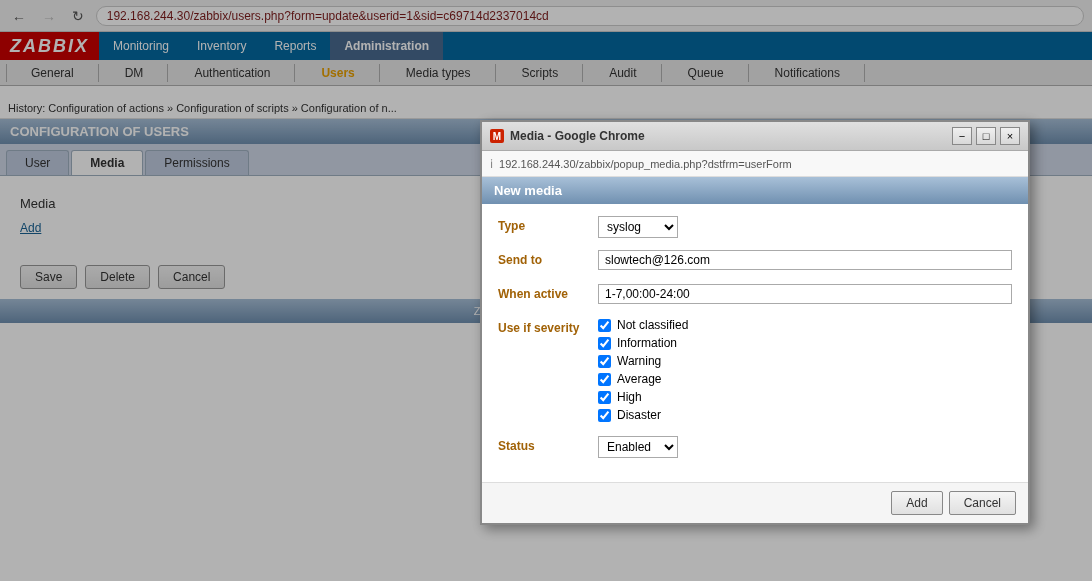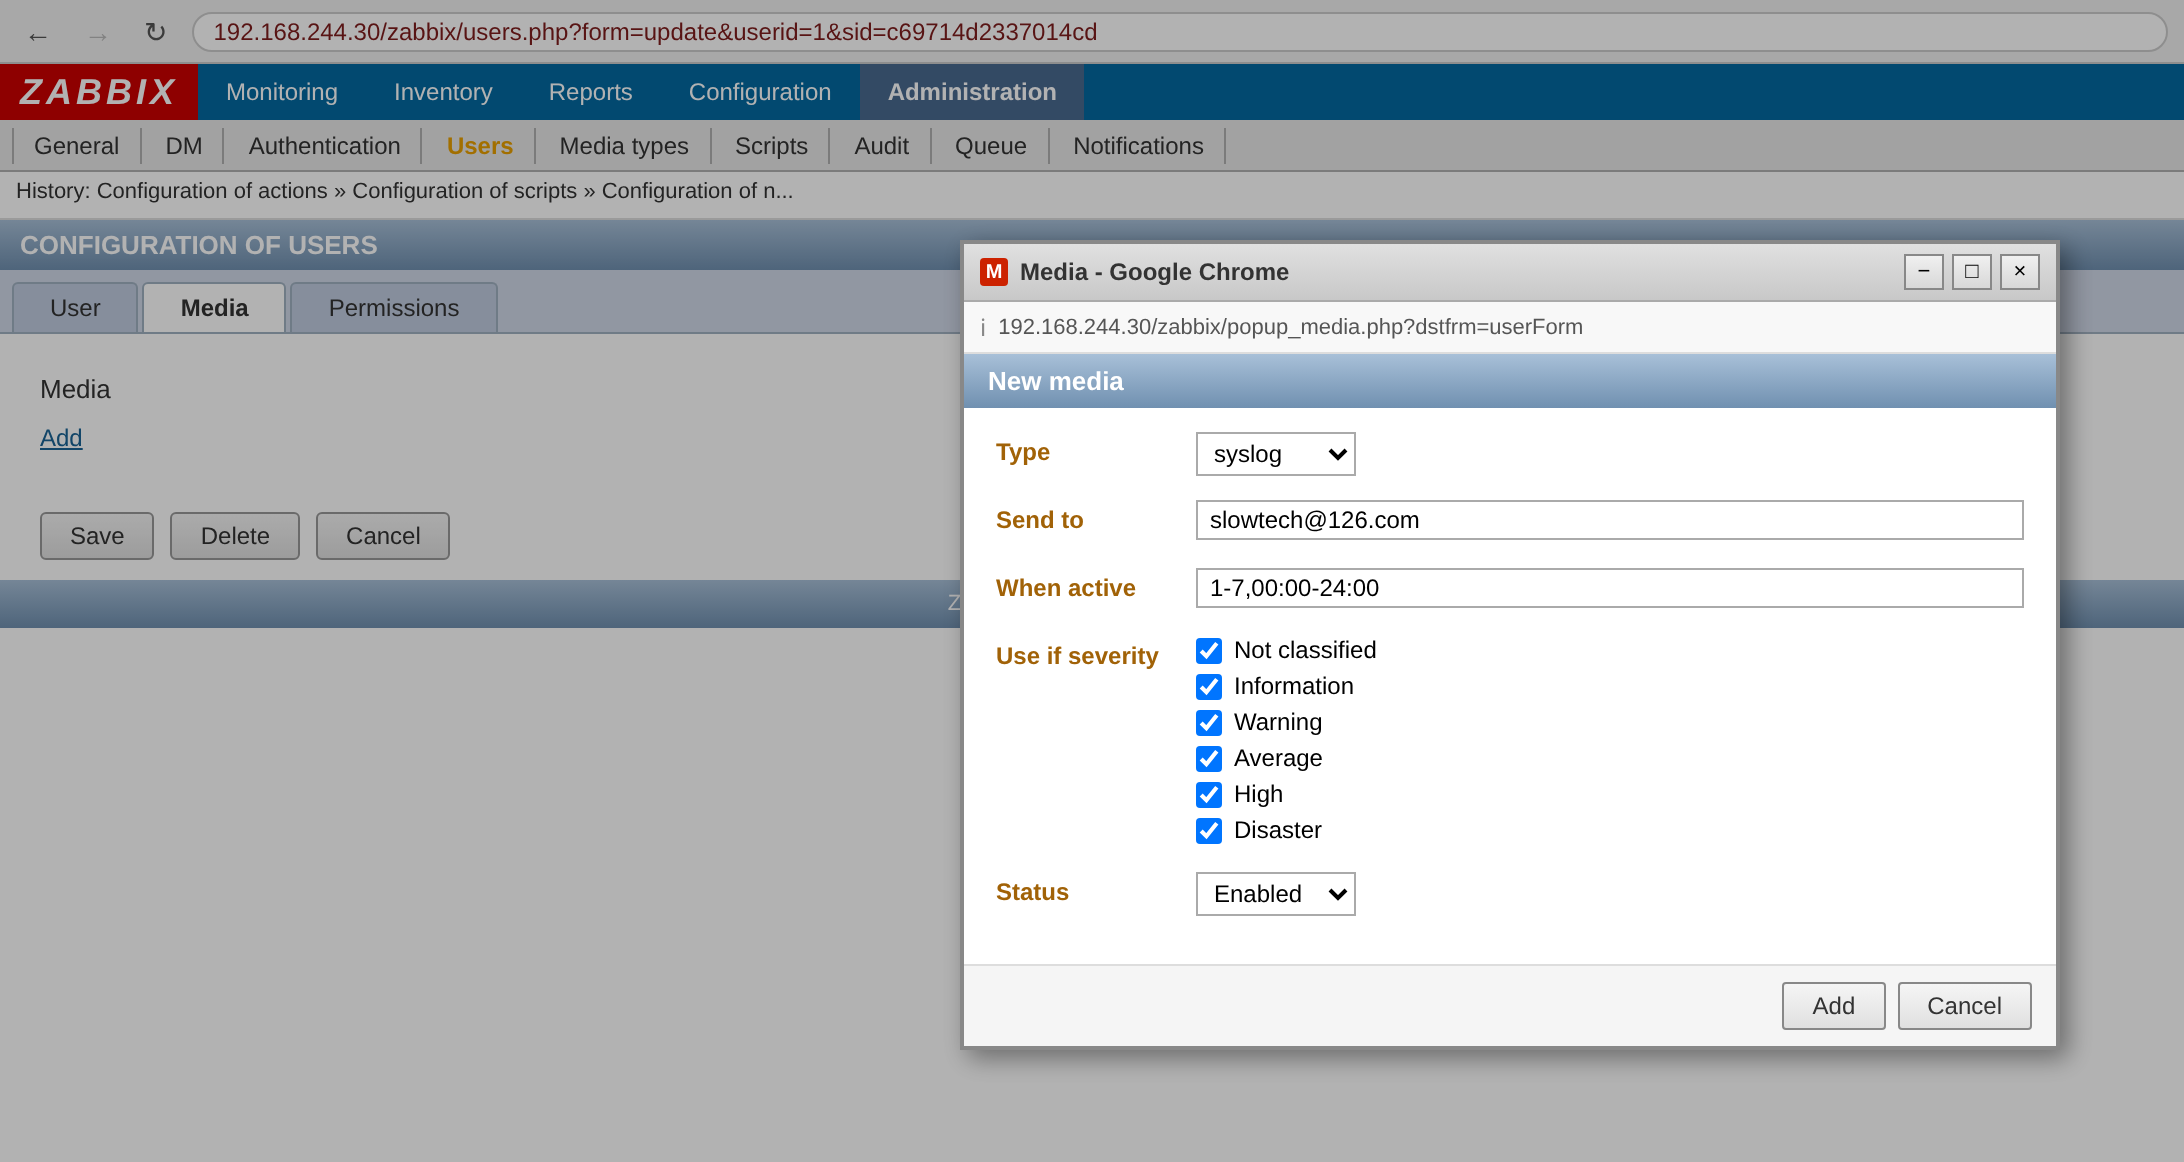--- a/index.html
+++ b/index.html
@@ -52,32 +52,32 @@
       background: #e8e8e8;
       border-bottom: 1px solid #b0b0b0;
       height: 26px;
       display: flex;
       align-items: center;
       padding: 0 6px;
       gap: 2px;
     }
     .sub-nav-item {
       color: #333;
-      padding: 2px 10px;
+      padding: 2px 24px;
       font-size: 12px;
       cursor: pointer;
       border-right: 1px solid #b0b0b0;
     }
     .sub-nav-item:first-child { border-left: 1px solid #b0b0b0; }
     .sub-nav-item.active { color: #e8a000; font-weight: bold; }
 
     
     .breadcrumb {
       background: #fff;
-      padding: 4px 8px;
+      padding: 16px 8px;
       font-size: 11px;
       color: #333;
       border-bottom: 1px solid #ddd;
       height: 24px;
     }
 
     
     .page-content {
       background: #fff;
     }
@@ -325,21 +325,20 @@
   <input class="browser-url-bar" type="text" value="192.168.244.30/zabbix/users.php?form=update&amp;userid=1&amp;sid=c69714d2337014cd" style="">
 </div>
 
 <div class="main-nav">
   <div class="top-logo-bar">
     <span class="zabbix-logo-img">ZABBIX</span>
   </div>
   <div class="nav-item">Monitoring</div>
   <div class="nav-item">Inventory</div>
   <div class="nav-item">Reports</div>
-  <div class="nav-item">Configuration</div>
   <div class="nav-item active">Administration</div>
 </div>
 
 <div class="sub-nav">
   <div class="sub-nav-item">General</div>
   <div class="sub-nav-item">DM</div>
   <div class="sub-nav-item">Authentication</div>
   <div class="sub-nav-item active">Users</div>
   <div class="sub-nav-item">Media types</div>
   <div class="sub-nav-item">Scripts</div>

